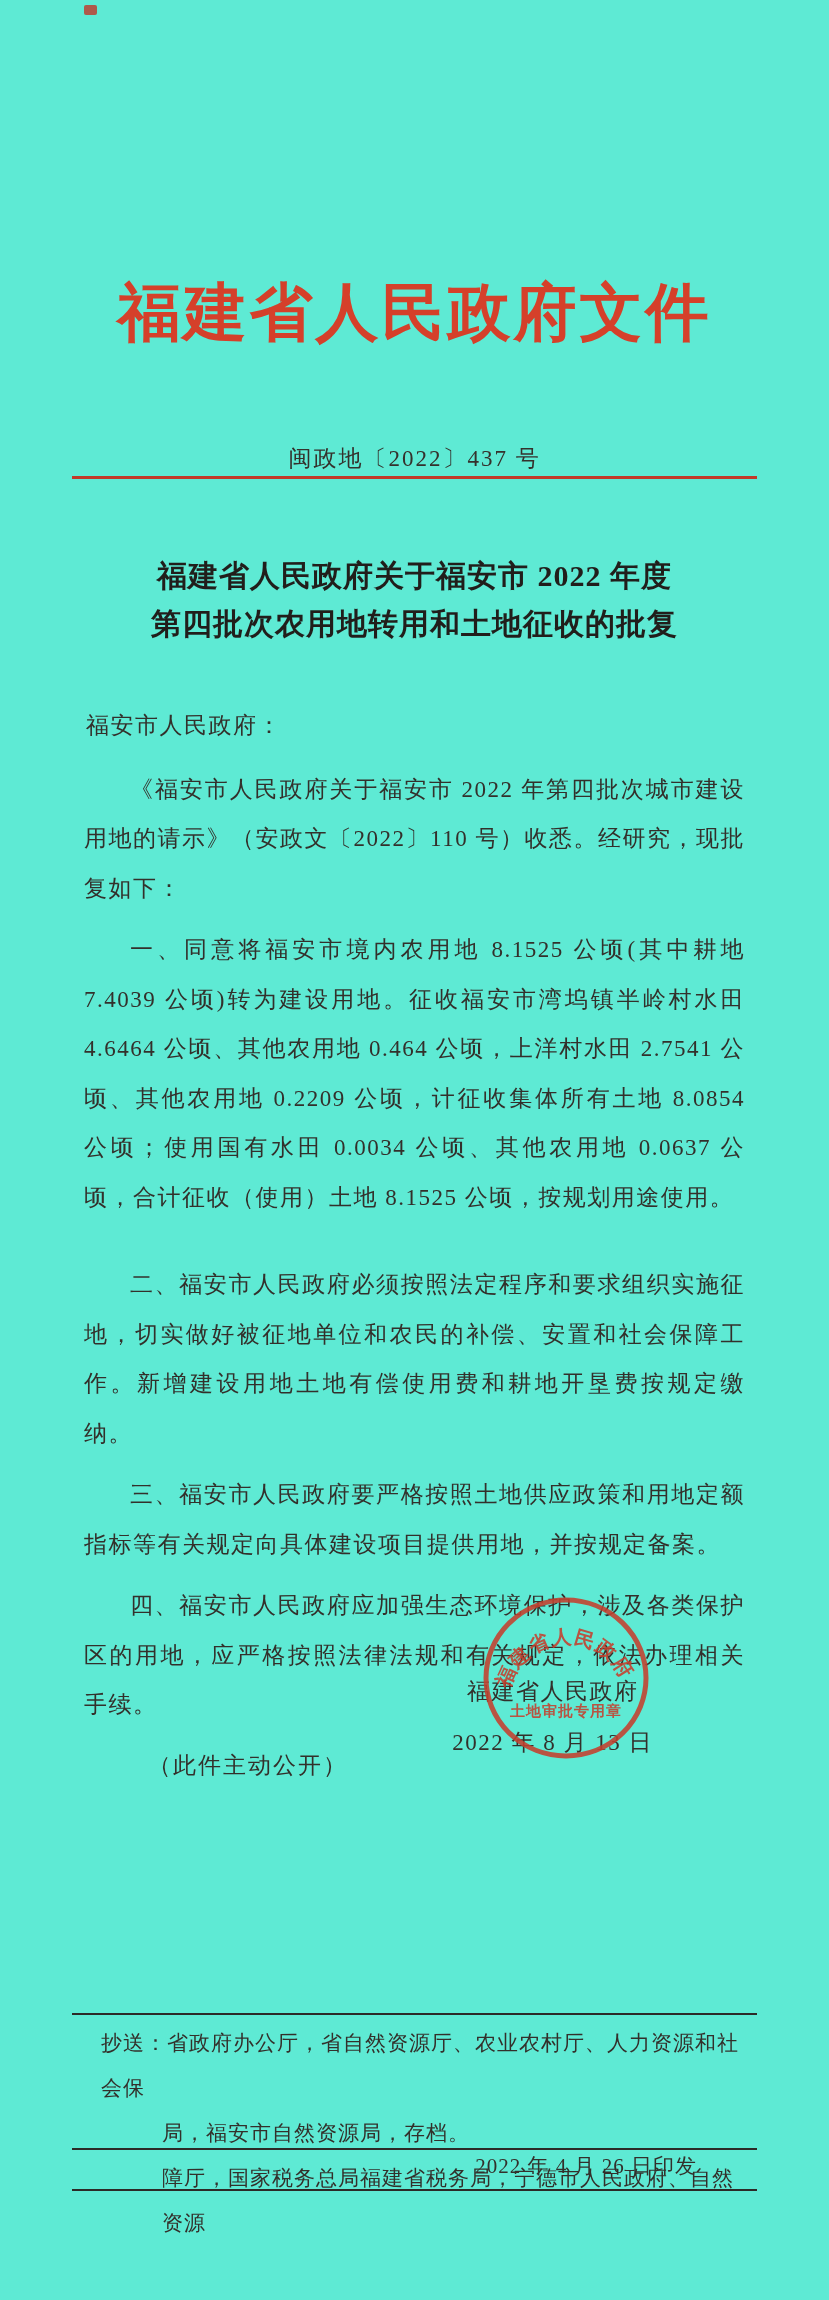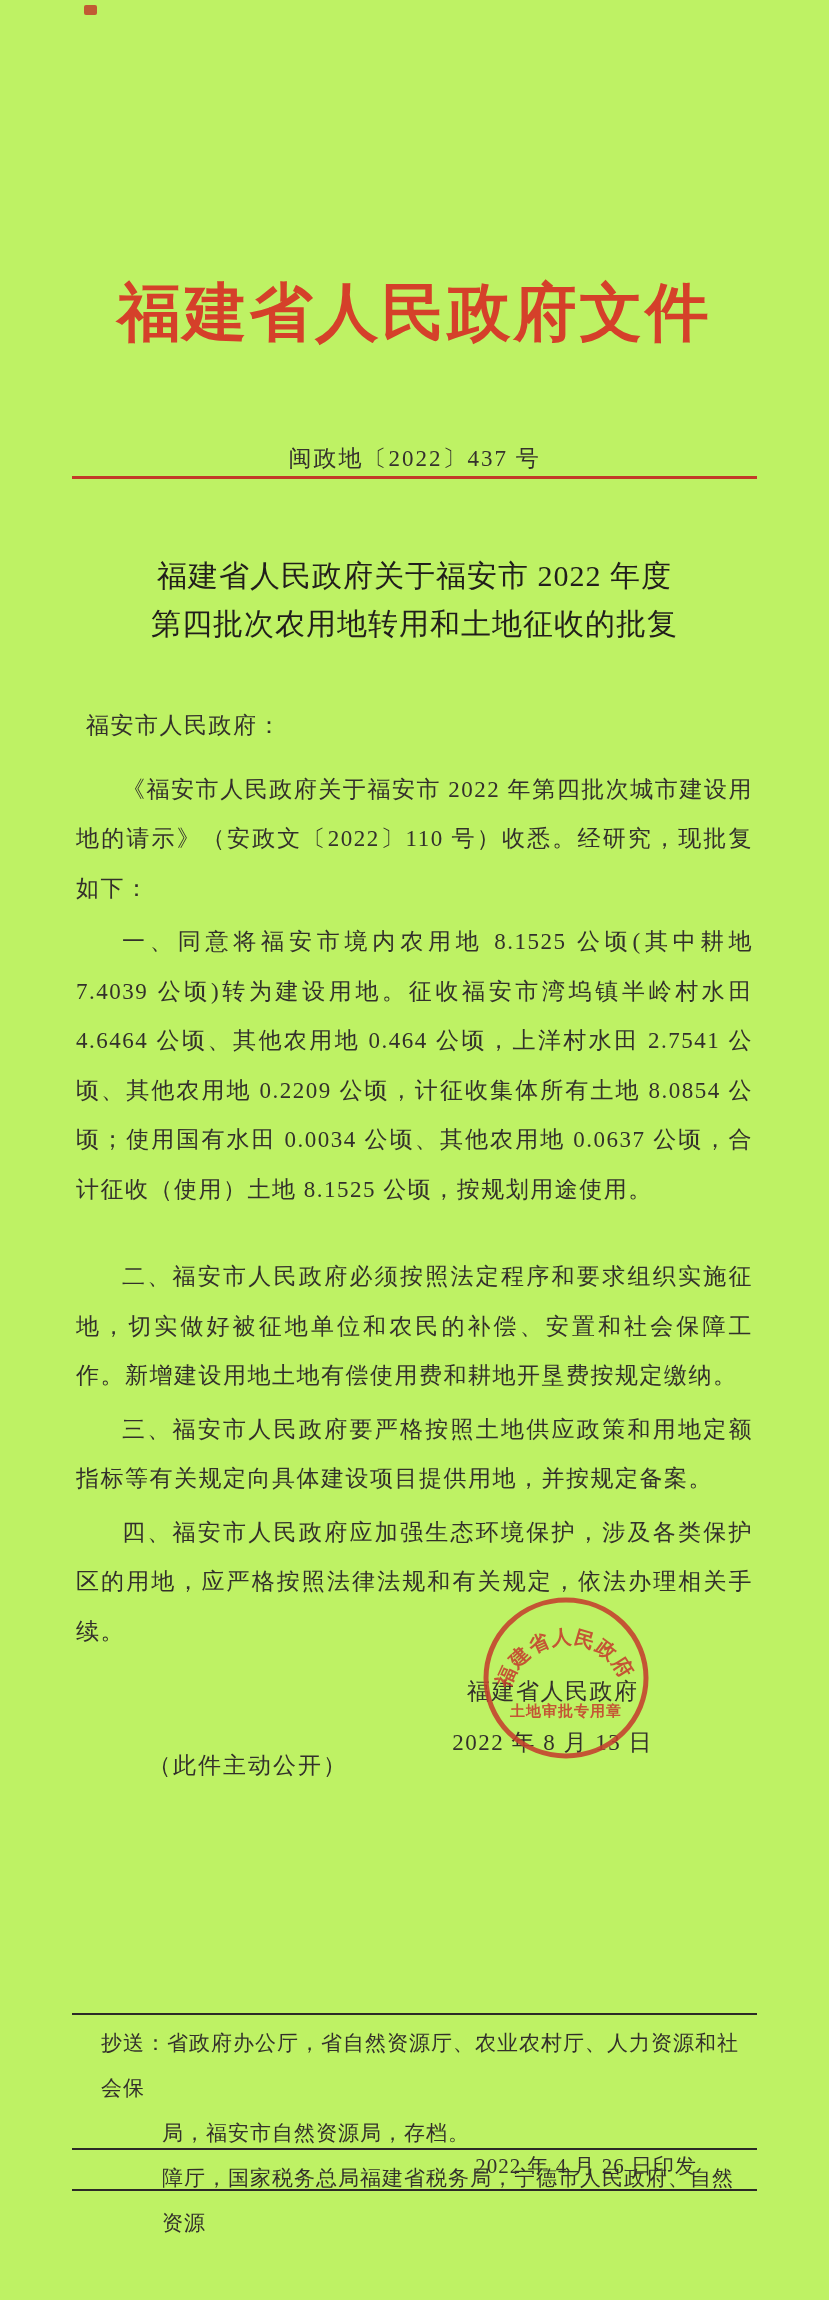--- a/index.html
+++ b/index.html
@@ -1,20 +1,20 @@
 <!DOCTYPE html>
 <html><head>
 <meta charset="utf-8">
 <style>
   html,body{margin:0;padding:0;background:#e9e9e9;}
   .page{
     position:relative;
     width:829px;height:2300px;
     margin:0 auto;
-    background:#bef264;
+    background:#5eead4;
     font-family:"Liberation Serif","DejaVu Serif",serif;
     color:#2f2c28;
     overflow:hidden;
   }
   .scan-mark{
     position:absolute;left:84px;top:5px;width:13px;height:10px;
     background:#c23527;border-radius:2px;opacity:.8;
   }
   .red-header{
     position:absolute;top:270px;left:0;width:100%;
@@ -25,29 +25,29 @@
   .doc-number{
     position:absolute;top:443px;left:0;width:100%;
     text-align:center;font-size:23px;letter-spacing:2px;color:#35312c;
   }
   .red-rule{
     position:absolute;top:476px;left:72px;width:685px;height:3px;
     background:#c23a28;
   }
   .doc-title{
     position:absolute;top:552px;left:0;width:100%;
-    text-align:center;font-weight:normal;color:#211e1b;
+    text-align:center;font-weight:bold;color:#211e1b;
     font-size:30px;line-height:48px;letter-spacing:1px;
   }
   .body-block{
     position:absolute;left:72px;width:685px;
     font-size:23px;line-height:49.5px;
     text-align:justify;letter-spacing:1.5px;color:#33302b;
   }
-  .body-block .para{text-indent:2em;margin:4px;}
+  .body-block .para{text-indent:2em;margin:12px;}
   .body-block .salutation{margin:14px;}
   .block1{top:687px;}
   .block2{top:1248px;}
   .signature{
     position:absolute;top:1666px;right:176px;
     text-align:center;font-size:23px;line-height:51px;
     letter-spacing:1.5px;color:#33302b;z-index:2;
   }
   .seal{
     position:absolute;left:478px;top:1594px;width:176px;height:172px;

